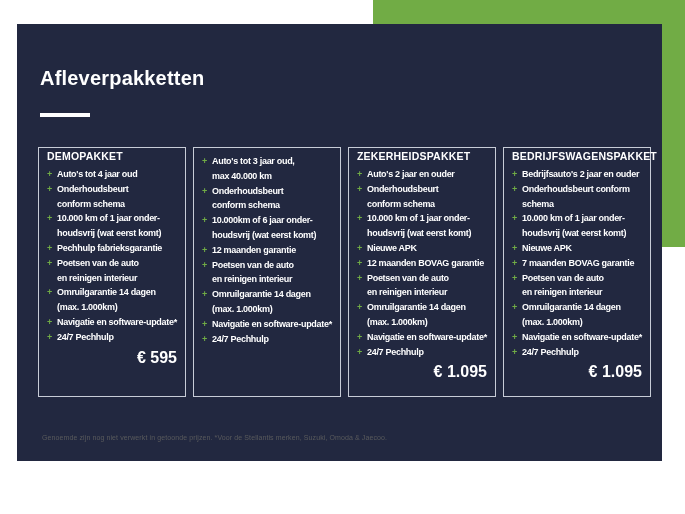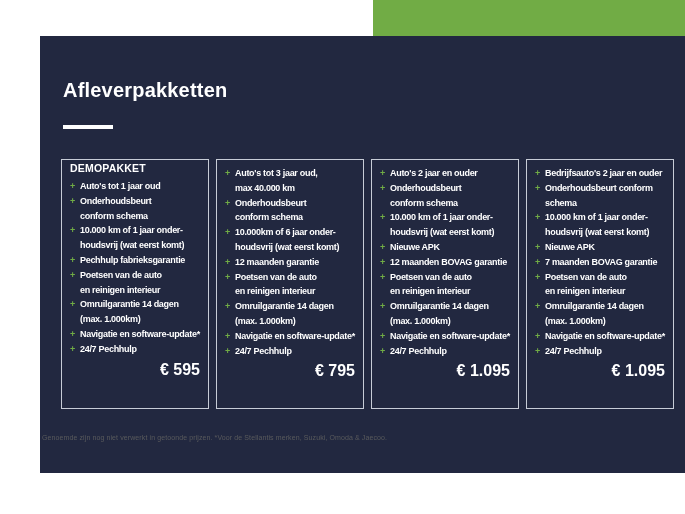--- a/index.html
+++ b/index.html
@@ -13,23 +13,22 @@
     width:685px;height:514px;
     background:var(--background);
     font-family:"Liberation Sans","DejaVu Sans",sans-serif;
     overflow:hidden;
   }
   .green-block{
     position:absolute;left:373px;top:0;width:312px;height:247px;
     background:var(--accent-green);
   }
   .panel{
-    position:absolute;left:17px;top:36px;width:645px;height:437px;
+    position:absolute;left:17px;top:24px;width:645px;height:437px;
     background:var(--panel-navy);
-    margin-left:23px;
   }
   .page-title{
     position:absolute;left:23px;top:43px;
     color:var(--text-white);
     font-size:20px;font-weight:bold;letter-spacing:0.2px;
   }
   .title-underline{
     position:absolute;left:23px;top:89px;width:50px;height:4px;
     background:var(--text-white);
   }
@@ -82,21 +81,21 @@
 
 <div class="panel">
   <h1 class="page-title">Afleverpakketten</h1>
   <div class="title-underline"></div>
   <div class="cards">
   <div class="card">
     <div class="card-title">DEMOPAKKET</div>
     <ul class="features">
   <li>
     <span class="plus">+</span>
-    <span class="feature-text">Auto's tot 1 jaar oud</span>
+    <span class="feature-text">Auto's tot 4 jaar oud</span>
   </li>
 
   <li>
     <span class="plus">+</span>
     <span class="feature-text">Onderhoudsbeurt
 conform schema</span>
   </li>
 
   <li>
     <span class="plus">+</span>
@@ -174,24 +173,24 @@
   <li>
     <span class="plus">+</span>
     <span class="feature-text">Navigatie en software-update*</span>
   </li>
 
   <li>
     <span class="plus">+</span>
     <span class="feature-text">24/7 Pechhulp</span>
   </li>
 </ul>
-    <div class="price">€ 795</div>
-  </div>
-
-  <div class="card">
+  </div>
+
+  <div class="card">
+    <div class="card-title">ZEKERHEIDSPAKKET</div>
     <ul class="features">
   <li>
     <span class="plus">+</span>
     <span class="feature-text">Auto's 2 jaar en ouder</span>
   </li>
 
   <li>
     <span class="plus">+</span>
     <span class="feature-text">Onderhoudsbeurt
 conform schema</span>
@@ -232,20 +231,21 @@
 
   <li>
     <span class="plus">+</span>
     <span class="feature-text">24/7 Pechhulp</span>
   </li>
 </ul>
     <div class="price">€ 1.095</div>
   </div>
 
   <div class="card">
+    <div class="card-title">BEDRIJFSWAGENSPAKKET</div>
     <ul class="features">
   <li>
     <span class="plus">+</span>
     <span class="feature-text">Bedrijfsauto's 2 jaar en ouder</span>
   </li>
 
   <li>
     <span class="plus">+</span>
     <span class="feature-text">Onderhoudsbeurt conform
 schema</span>

